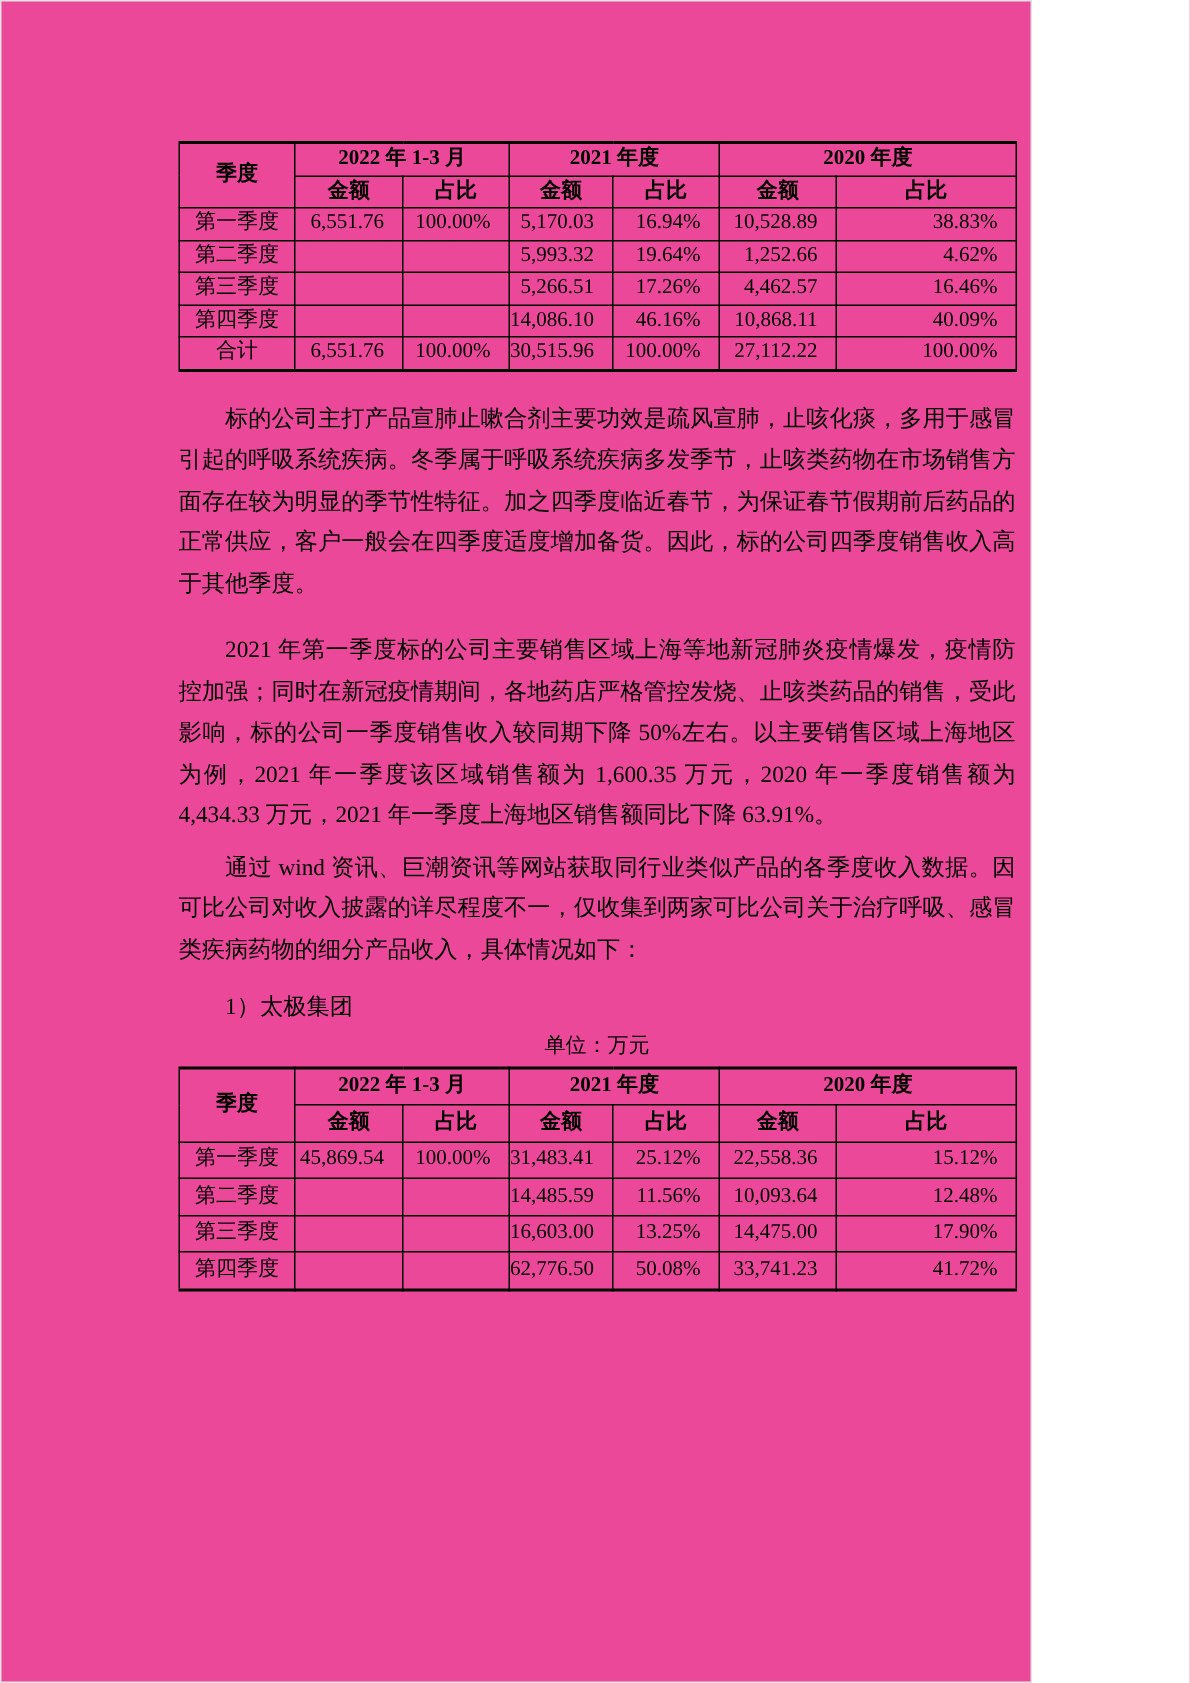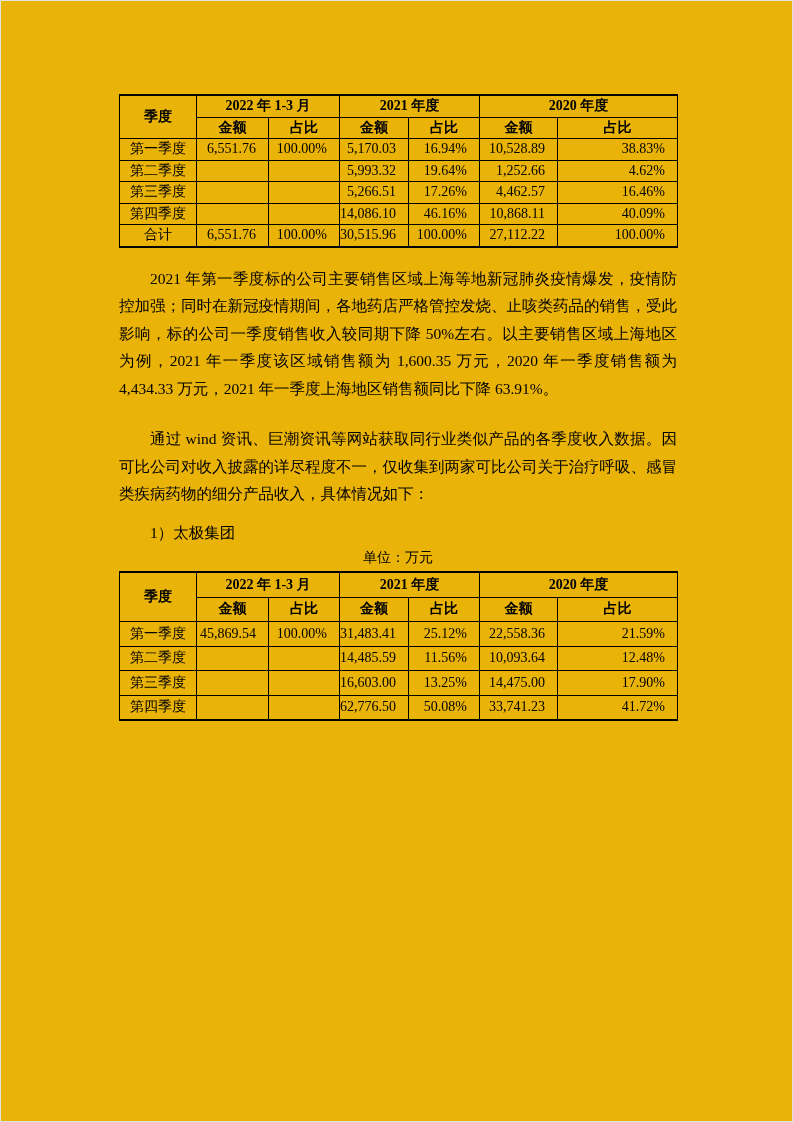--- a/index.html
+++ b/index.html
@@ -1,17 +1,17 @@
 <!DOCTYPE html>
 <html><head>
 <meta charset="utf-8">
 <style>
   html,body{margin:0;padding:0;background:#ffffff;}
   .page{
-    width:793px;height:1122px;position:relative;background:#eab308;
+    width:688px;height:1122px;position:relative;background:#ec4899;
     box-sizing:border-box;border:1px solid #e2e2e2;overflow:hidden;
     font-family:"Liberation Serif","DejaVu Serif",serif;color:#000;
   }
   .content{position:absolute;left:118px;top:0;width:558px;}
 
   
   table.fin{
     border-collapse:collapse;table-layout:fixed;width:558px;
     border-top:2.5px solid #000;border-bottom:2.5px solid #000;
   }
@@ -29,21 +29,21 @@
   table.t2{margin-top:3px;}
 
   
   p.body-para{
     font-size:15.5px;line-height:27.5px;text-align:justify;
     text-indent:31px;margin:17px 0 0 0;
   }
   p.p1{margin-top:18px;}
   p.p3{margin-top:20px;}
   p.heading{font-size:15.5px;line-height:27.5px;text-indent:31px;margin:18px 0 0 0;}
-  p.p4{margin-top:23px;}
+  p.p4{margin-top:7px;}
   p.list-item{font-size:15.5px;line-height:27.5px;text-indent:31px;margin:11px 0 0 0;}
   .unit{font-size:14px;line-height:20px;text-align:center;margin-top:2px;}
   .footer{font-size:13px;font-weight:bold;text-align:right;margin-top:8px;line-height:18px;}
 </style>
 </head>
 <body>
 
 <div class="page">
   <div class="content">
 
@@ -115,20 +115,21 @@
             <td class="num">6,551.76</td>
             <td class="num">100.00%</td>
             <td class="num">30,515.96</td>
             <td class="num">100.00%</td>
             <td class="num">27,112.22</td>
             <td class="num">100.00%</td>
           </tr>
         </tbody>
       </table>
 
+    <p class="body-para p1">标的公司主打产品宣肺止嗽合剂主要功效是疏风宣肺，止咳化痰，多用于感冒引起的呼吸系统疾病。冬季属于呼吸系统疾病多发季节，止咳类药物在市场销售方面存在较为明显的季节性特征。加之四季度临近春节，为保证春节假期前后药品的正常供应，客户一般会在四季度适度增加备货。因此，标的公司四季度销售收入高于其他季度。</p>
 
     <p class="body-para p2">2021 年第一季度标的公司主要销售区域上海等地新冠肺炎疫情爆发，疫情防控加强；同时在新冠疫情期间，各地药店严格管控发烧、止咳类药品的销售，受此影响，标的公司一季度销售收入较同期下降 50%左右。以主要销售区域上海地区为例，2021 年一季度该区域销售额为 1,600.35 万元，2020 年一季度销售额为 4,434.33 万元，2021 年一季度上海地区销售额同比下降 63.91%。</p>
 
 
 
     <p class="body-para p4">通过 wind 资讯、巨潮资讯等网站获取同行业类似产品的各季度收入数据。因可比公司对收入披露的详尽程度不一，仅收集到两家可比公司关于治疗呼吸、感冒类疾病药物的细分产品收入，具体情况如下：</p>
 
     <p class="list-item">1）太极集团</p>
 
     <div class="unit">单位：万元</div>
@@ -160,21 +161,21 @@
           </tr>
         </thead>
         <tbody>
           <tr>
             <td class="lbl">第一季度</td>
             <td class="num">45,869.54</td>
             <td class="num">100.00%</td>
             <td class="num">31,483.41</td>
             <td class="num">25.12%</td>
             <td class="num">22,558.36</td>
-            <td class="num">21.59%</td>
+            <td class="num">15.12%</td>
           </tr>
           <tr>
             <td class="lbl">第二季度</td>
             <td class="num"></td>
             <td class="num"></td>
             <td class="num">14,485.59</td>
             <td class="num">11.56%</td>
             <td class="num">10,093.64</td>
             <td class="num">12.48%</td>
           </tr>

